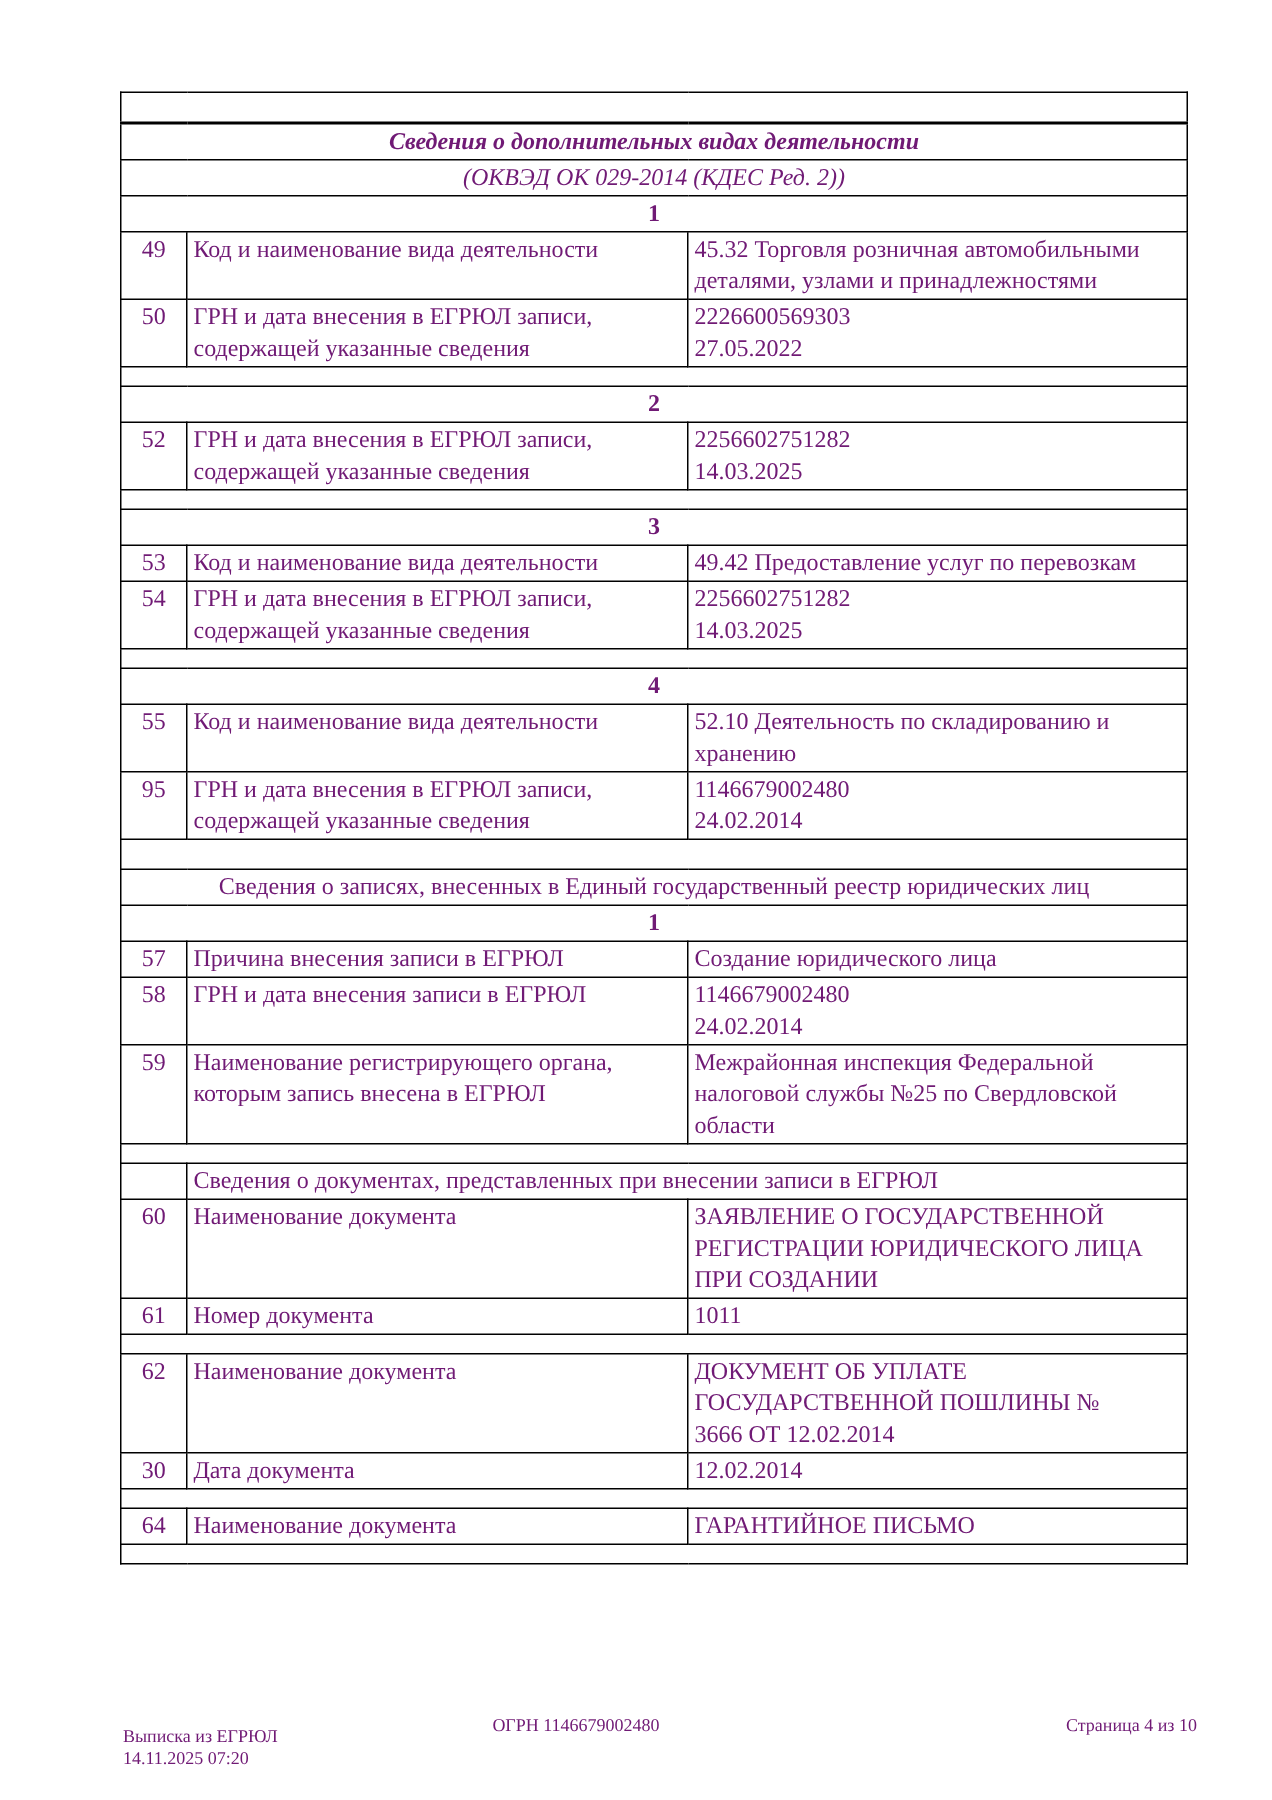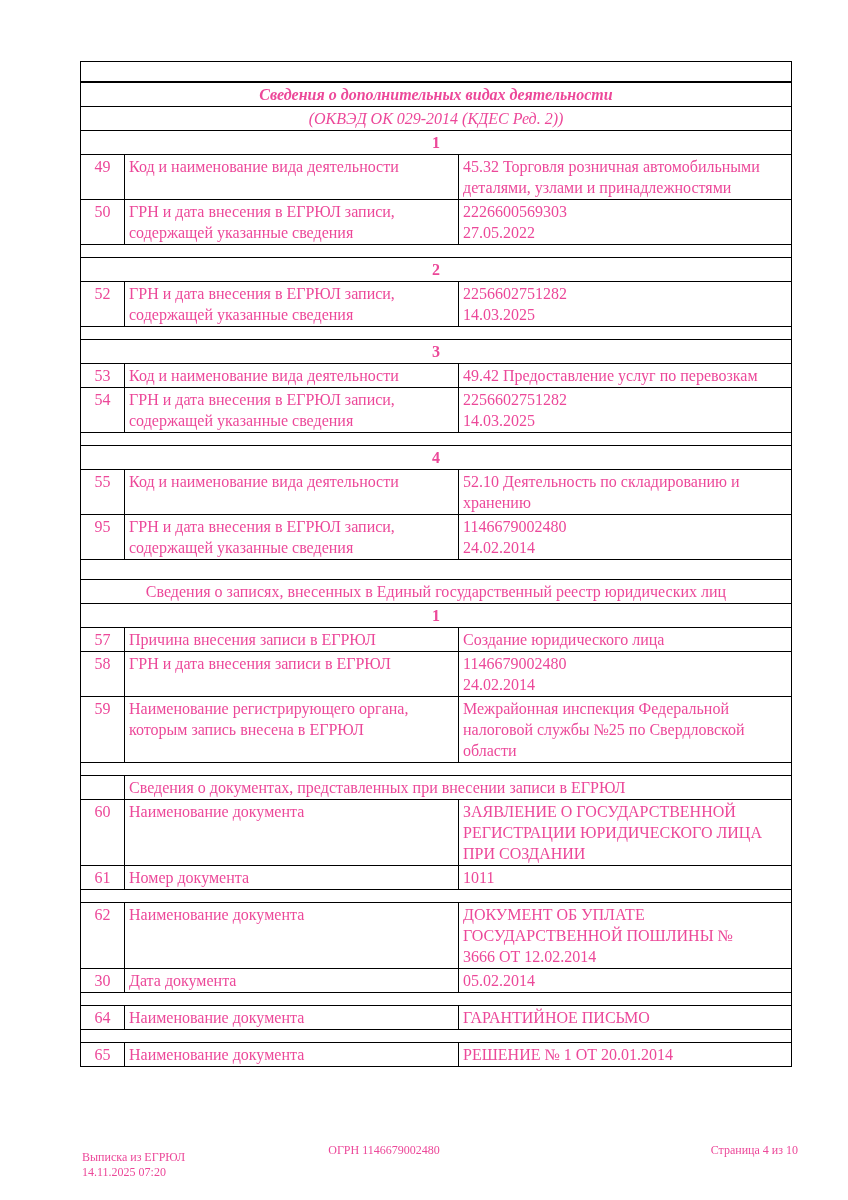--- a/index.html
+++ b/index.html
@@ -1,19 +1,19 @@
 <!DOCTYPE html>
 <html><head>
 <meta charset="utf-8">
 <style>
   * { margin:0; padding:0; box-sizing:border-box; }
   html,body { background:#e8e8e8; }
   .page {
     position:relative; width:848px; height:1200px; background:#ffffff;
-    font-family:"Liberation Serif", serif; color:#ec4899; overflow:hidden;
+    font-family:"Liberation Serif", serif; color:#701a75; overflow:hidden;
     margin:0 auto;
   }
   table.doc {
     position:absolute; left:80px; top:61px; width:711px;
     border-collapse:collapse; table-layout:fixed;
   }
   table.doc td {
     border:1px solid #000;
     font-size:16px; line-height:21px;
     padding:1px 4px; vertical-align:top;
@@ -189,40 +189,35 @@
     <tr>
       <td class="num">62</td>
       <td>Наименование документа</td>
       <td>ДОКУМЕНТ ОБ УПЛАТЕ
 ГОСУДАРСТВЕННОЙ ПОШЛИНЫ №
 3666 ОТ 12.02.2014</td>
     </tr>
     <tr>
       <td class="num">30</td>
       <td>Дата документа</td>
-      <td>05.02.2014</td>
+      <td>12.02.2014</td>
     </tr>
     <tr class="spacer">
       <td colspan="3"></td>
     </tr>
 
     <tr>
       <td class="num">64</td>
       <td>Наименование документа</td>
       <td>ГАРАНТИЙНОЕ ПИСЬМО</td>
     </tr>
     <tr class="spacer">
       <td colspan="3"></td>
     </tr>
 
-    <tr>
-      <td class="num">65</td>
-      <td>Наименование документа</td>
-      <td>РЕШЕНИЕ № 1 ОТ 20.01.2014</td>
-    </tr>
 
   </tbody>
     </table>
 
   <div class="footer">
     <div class="f-left">
       <div>Выписка из ЕГРЮЛ</div>
       <div>14.11.2025 07:20</div>
     </div>
     <div class="f-center">ОГРН 1146679002480</div>

